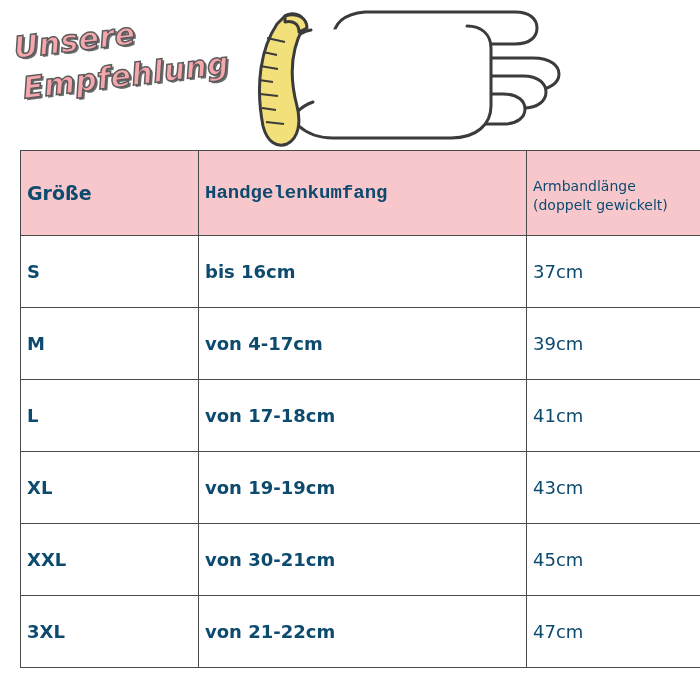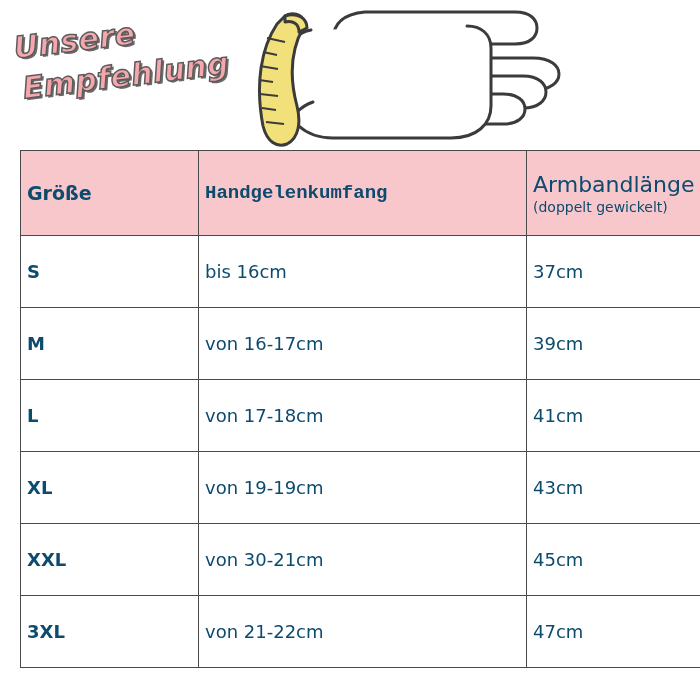--- a/index.html
+++ b/index.html
@@ -98,30 +98,30 @@
   th.col-length { width: 180px; }
 
   .hdr-sub {
     display: block;
     font-size: 14px;
     font-weight: normal;
     margin-top: 2px;
   }
   .hdr-main-light {
     font-weight: normal;
-    font-size: 22px;
+    font-size: 14px;
   }
 
   table.size-table tbody td {
     height: 67px;
     font-size: 18px;
     padding: 2px 6px;
   }
   td.c-size { font-weight: bold; font-size: 18px; }
-  td.c-circ { font-weight: normal; font-size: 18px; }
+  td.c-circ { font-weight: bold; font-size: 18px; }
   td.c-len  { font-weight: normal; font-size: 18px; }
 </style>
 </head>
 <body>
 
 <div class="page">
 
   <div class="hero">
 
     <div class="badge">
@@ -174,21 +174,21 @@
         </tr>
       </thead>
       <tbody>
         <tr>
           <td class="c-size">S</td>
           <td class="c-circ">bis 16cm</td>
           <td class="c-len">37cm</td>
         </tr>
         <tr>
           <td class="c-size">M</td>
-          <td class="c-circ">von 16-17cm</td>
+          <td class="c-circ">von 4-17cm</td>
           <td class="c-len">39cm</td>
         </tr>
         <tr>
           <td class="c-size">L</td>
           <td class="c-circ">von 17-18cm</td>
           <td class="c-len">41cm</td>
         </tr>
         <tr>
           <td class="c-size">XL</td>
           <td class="c-circ">von 19-19cm</td>

